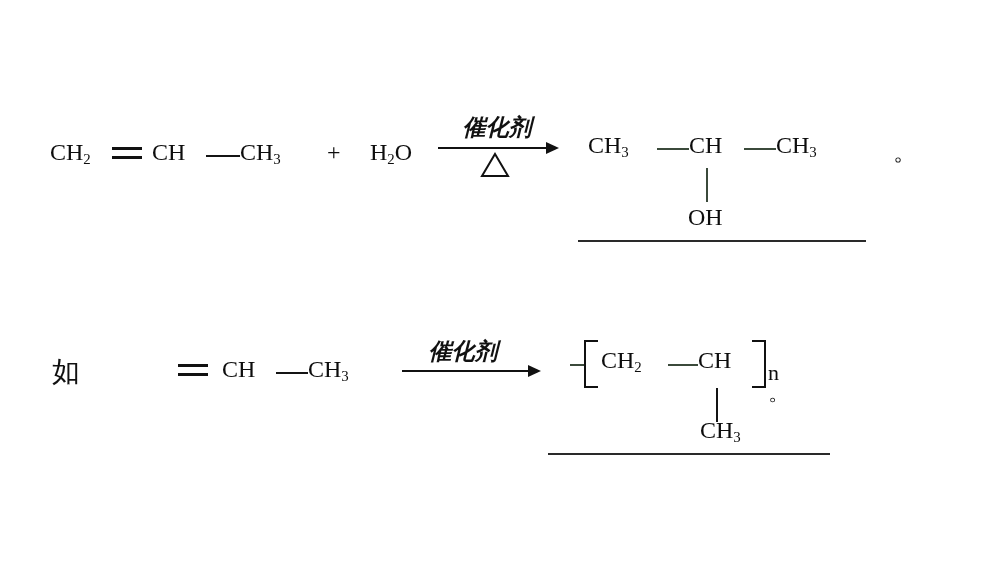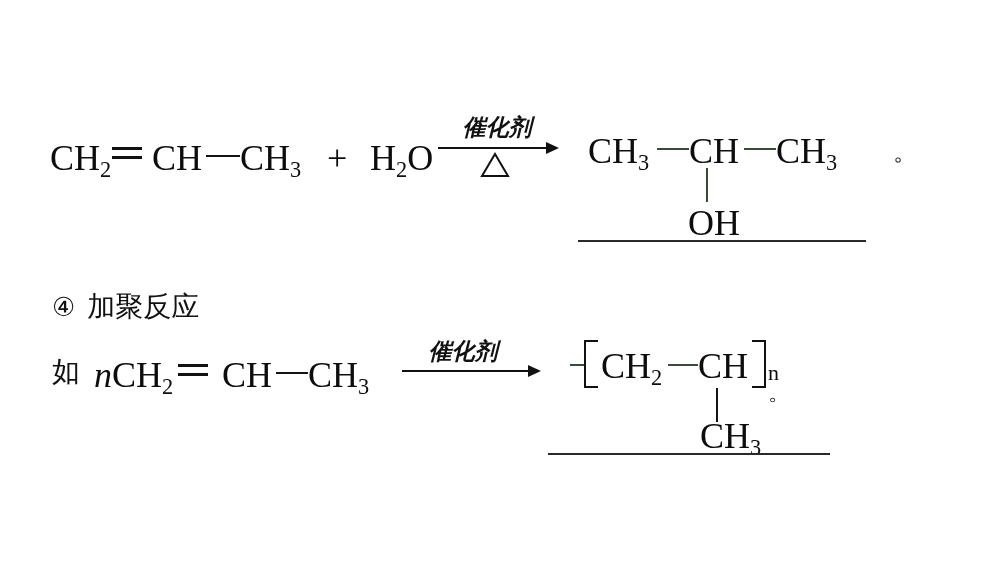--- a/index.html
+++ b/index.html
@@ -20,21 +20,21 @@
     width: 1000px;
     height: 563px;
   }
 
   
   .abs { position: absolute; }
 
   
   .formula {
     font-family: "Liberation Serif", "DejaVu Serif", serif;
-    font-size: 36px;
+    font-size: 24px;
     line-height: 1;
     white-space: nowrap;
     color: #0d0d0d;
   }
   .formula .sub {
     font-size: 0.62em;
     vertical-align: -0.30em;
     letter-spacing: 0;
   }
   .formula .ital {
@@ -183,30 +183,25 @@
 
     <div class="bond-v" style="left:706px; top:168px; height:34px;"></div>
 
     <span class="formula abs" style="left:688px; top:205px;">OH</span>
 
     <div class="answer-rule" style="left:578px; top:240px; width:288px;"></div>
 
     <span class="period" style="left:893px; top:140px;">。</span>
   </div>
 
-  <div class="abs" style="left:52px; top:293px;">
-    <span class="cn circled" style="font-size:26px;">④</span>
-    <span class="cn" style="font-size:28px; margin-left:8px;">加聚反应</span>
-  </div>
 
   <div class="abs" style="left:0; top:0; width:1000px; height:563px;">
 
     <span class="cn" style="position:absolute; left:52px; top:358px; font-size:28px;">如</span>
 
-    <span class="formula abs" style="left:94px; top:357px;"><span class="ital">n</span><span>CH</span><span class="sub">2</span></span>
 
     <div class="dbond" style="left:178px; top:364px; width:30px;">
       <i></i>
         <i></i>
     </div>
 
     <span class="formula abs" style="left:222px; top:357px;"><span>CH</span></span>
 
     <div class="bond-h bond-dark" style="left:276px; top:372px; width:32px;"></div>
 

